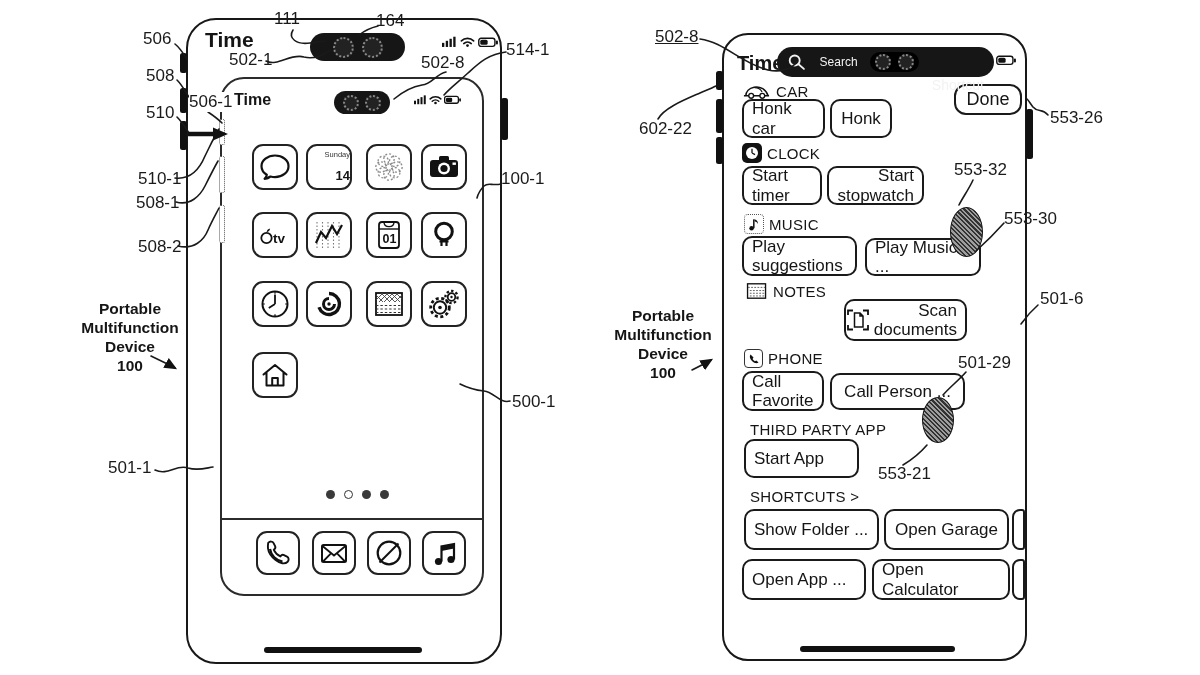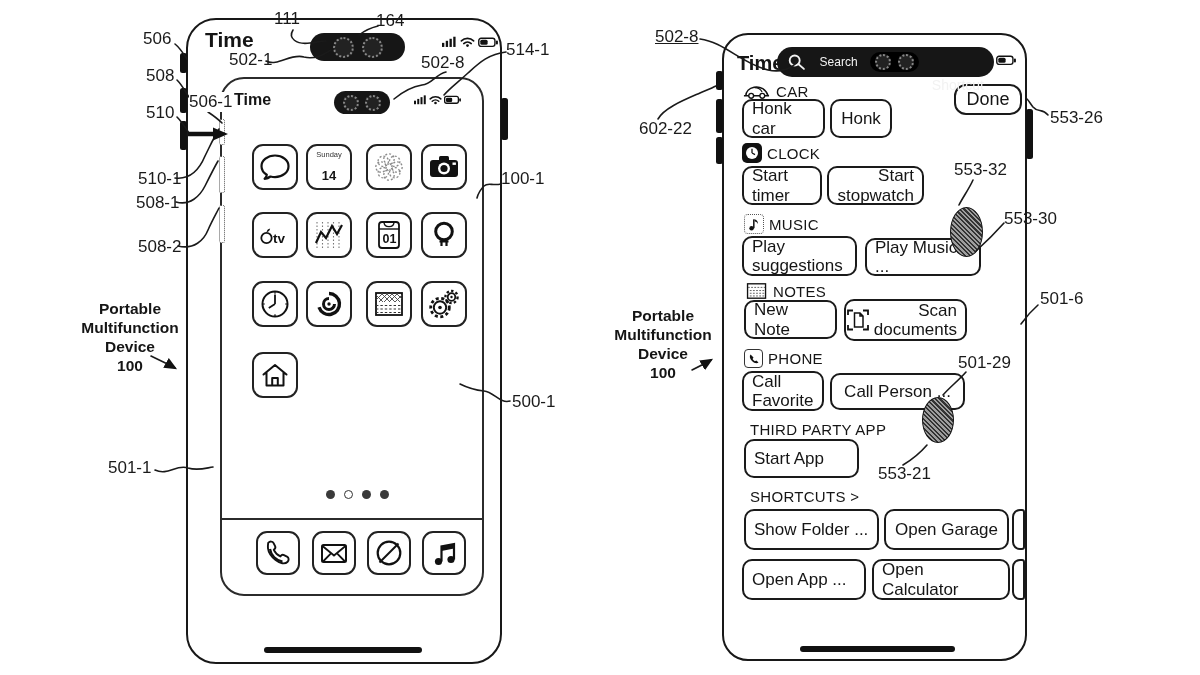--- a/index.html
+++ b/index.html
@@ -95,21 +95,21 @@
 
       <div class="innerbtn" style="left:-3px;top:40px;height:24px;"></div>
       <div class="innerbtn" style="left:-3px;top:77px;height:35px;"></div>
       <div class="innerbtn" style="left:-3px;top:126px;height:36px;"></div>
 
       <div class="tile" style="left:30px;top:65px;">
         <svg width="34" height="34" viewBox="0 0 34 34">
           <path d="M17,5.5 C9.5,5.5 3.5,10.3 3.5,16.2 c0,3.5 2.1,6.6 5.3,8.5 c-0.3,1.5 -1,2.9 -2.2,4.1 c2.3,-0.3 4.3,-1.1 5.9,-2.3 c1.5,0.4 3,0.6 4.5,0.6 c7.5,0 13.5,-4.8 13.5,-10.9 S24.5,5.5 17,5.5z" fill="none" stroke="#111" stroke-width="2.2" stroke-linejoin="round"></path>
         </svg>
       </div>
-      <div class="tile" style="left:84px;top:65px;flex-direction:column;gap:9px;">
+      <div class="tile" style="left:84px;top:65px;flex-direction:column;gap:9px;align-items:flex-end;">
         <div class="caltxt">Sunday</div>
         <div class="caldate">14</div>
       </div>
       <div class="tile" style="left:144px;top:65px;">
         <svg width="34" height="34" viewBox="0 0 34 34">
           <g fill="none" stroke="#8a8a8a" stroke-width="1.3" stroke-dasharray="2,2">
             <circle cx="17" cy="9" r="5.2"></circle>
               <circle cx="22.7" cy="11.3" r="5.2"></circle>
               <circle cx="25" cy="17" r="5.2"></circle>
             <circle cx="22.7" cy="22.7" r="5.2"></circle>
@@ -335,23 +335,20 @@
       <span>Play Music ...</span>
       </div>
 
     <div class="sechead" style="left:22px;top:247px;">
       <svg width="22" height="18" viewBox="0 0 24 20">
         <rect x="1.5" y="2" width="20" height="16" fill="none" stroke="#111" stroke-width="1.5"></rect>
         <path d="M2,6 h19 M4,9.5 h16 M4,12.5 h16 M4,15.5 h16" stroke="#555" stroke-width="1" stroke-dasharray="2,1.5"></path>
       </svg>
       <span>NOTES</span>
     </div>
-    <div class="btn" style="left:20px;top:265px;width:93px;height:39px;">
-      <span>New Note</span>
-      </div>
     <div class="btn" style="left:120px;top:264px;width:123px;height:42px;gap:3px;text-align:right;justify-content:flex-end;">
       <svg width="26" height="26" viewBox="0 0 26 26" style="flex:none;">
         <path d="M3,8 v-4.5 h5 M18,3.5 h5 v4.5 M23,18 v4.5 h-5 M8,22.5 h-5 V18" fill="none" stroke="#111" stroke-width="1.8"></path>
         <path d="M9.5,6 h5.5 l3,3 v11 h-8.5 z M15,6 v3 h3" fill="none" stroke="#111" stroke-width="1.5"></path>
       </svg>
       <span>Scan documents</span>
       </div>
 
     <div class="sechead" style="left:20px;top:314px;">
       <span style="width:19px;height:19px;border:1.6px solid #333;border-radius:4px;display:flex;align-items:center;justify-content:center;box-sizing:border-box;">

